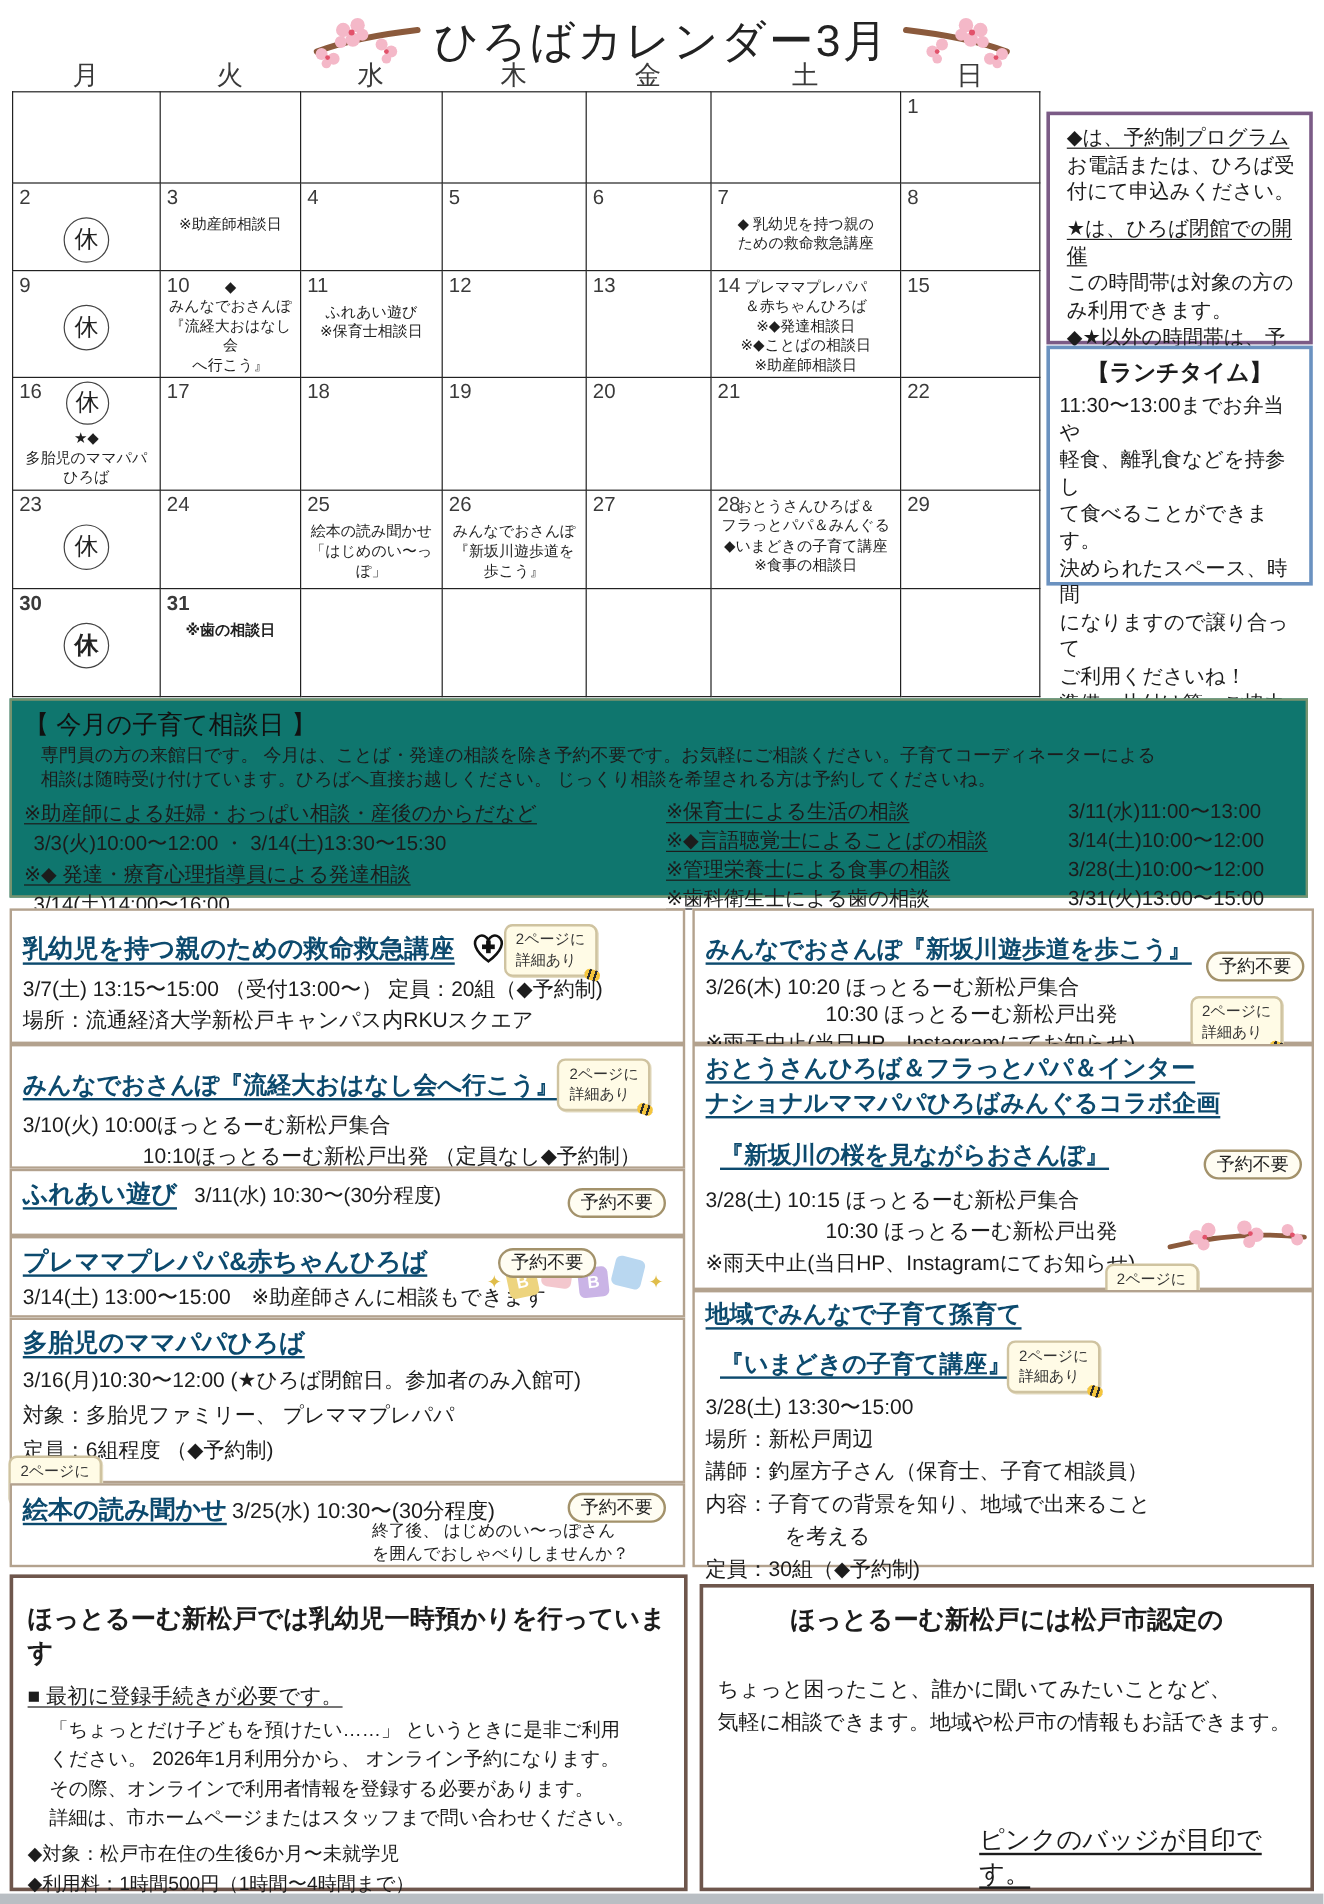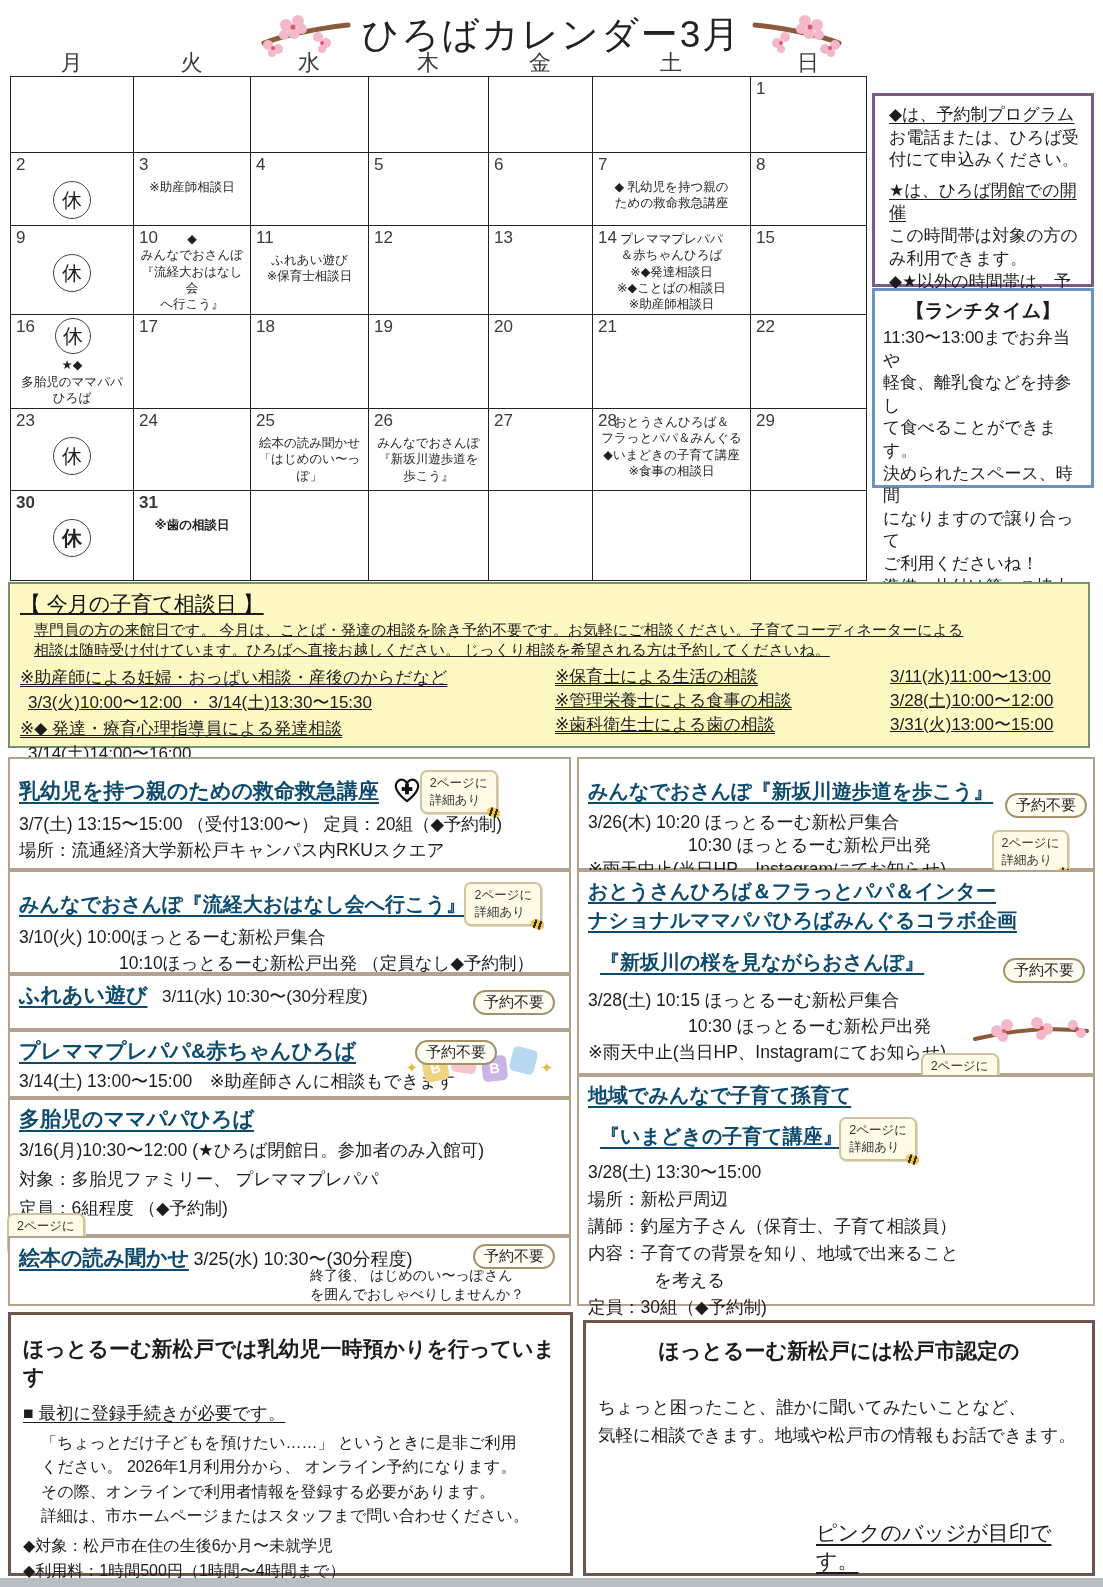--- a/index.html
+++ b/index.html
@@ -33,21 +33,21 @@
   .legend-lines > div.u:first-child{margin-top:0;}
   .lunch-box{border:3px solid #6b92c0;background:#fff;padding:7px 8px;}
   .lunch-head{text-align:center;font-weight:bold;font-size:19px;margin-bottom:3px;}
   .lunch-lines{font-size:17px;line-height:1.33;}
 
   .u{text-decoration:underline;text-underline-offset:3px;}
   .ind1{padding-left:100px;}
   .ind2{padding-left:66px;}
 
   
-  .consult-box{border:2.5px solid #76936f;background:#fef9c3;padding:6px 10px;text-decoration:underline;}
+  .consult-box{border:2.5px solid #76936f;background:#0f766e;padding:6px 10px;}
   .consult-head{font-size:21px;color:#111;}
   .consult-desc{font-size:15px;line-height:1.35;margin-top:2px;padding-left:14px;}
   .consult-cols{display:flex;margin-top:4px;}
   .consult-left{width:535px;font-size:17px;line-height:1.5;}
   .consult-left > div{padding-left:8px;}
   .consult-left > div.u{padding-left:0;}
   .consult-right{flex:1;font-size:17px;line-height:1.42;}
   .pair{display:flex;}
   .plabel{width:335px;}
   .ptime{white-space:nowrap;}
@@ -355,20 +355,24 @@
         <div>3/3(火)10:00〜12:00 ・ 3/14(土)13:30〜15:30</div>
         <div class="u">※◆ 発達・療育心理指導員による発達相談</div>
         <div>3/14(土)14:00〜16:00</div>
       </div>
     <div class="consult-right">
         <div class="pair">
           <span class="plabel u">※保育士による生活の相談</span>
           <span class="ptime">3/11(水)11:00〜13:00</span>
         </div>
         <div class="pair">
+          <span class="plabel u">※◆言語聴覚士によることばの相談</span>
+          <span class="ptime">3/14(土)10:00〜12:00</span>
+        </div>
+        <div class="pair">
           <span class="plabel u">※管理栄養士による食事の相談</span>
           <span class="ptime">3/28(土)10:00〜12:00</span>
         </div>
         <div class="pair">
           <span class="plabel u">※歯科衛生士による歯の相談</span>
           <span class="ptime">3/31(火)13:00〜15:00</span>
         </div>
       </div>
   </div>
 </div>

